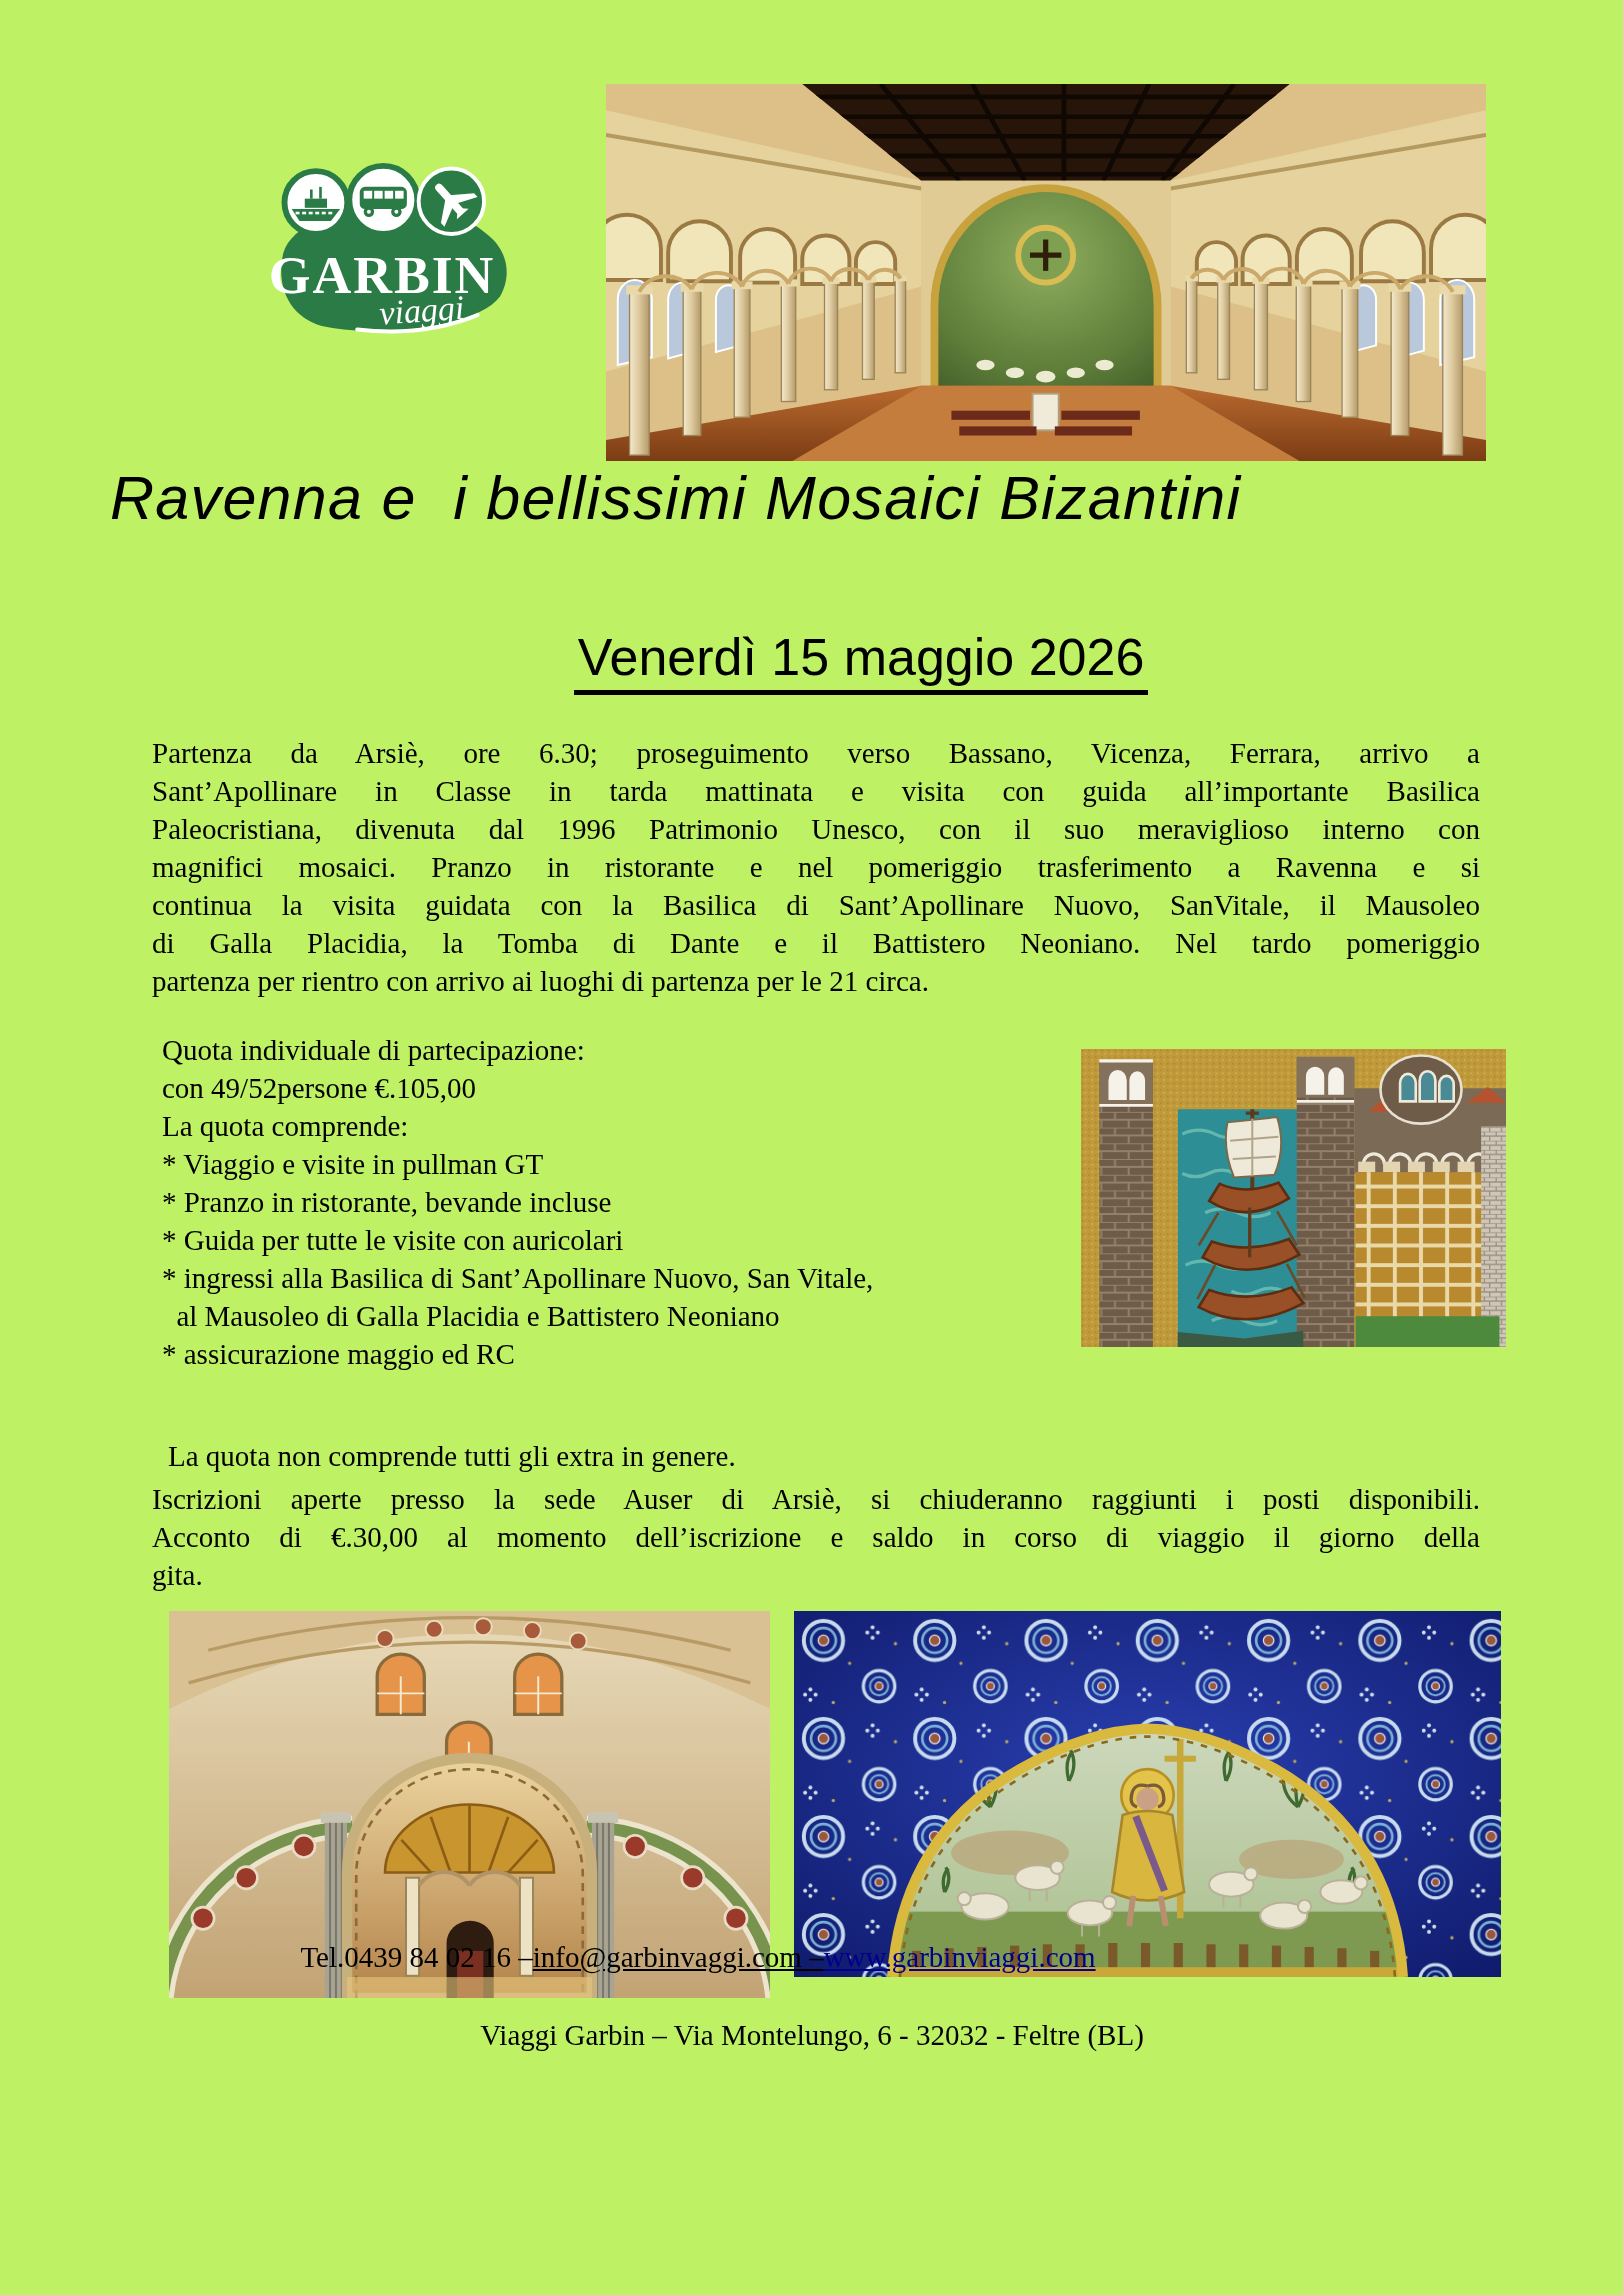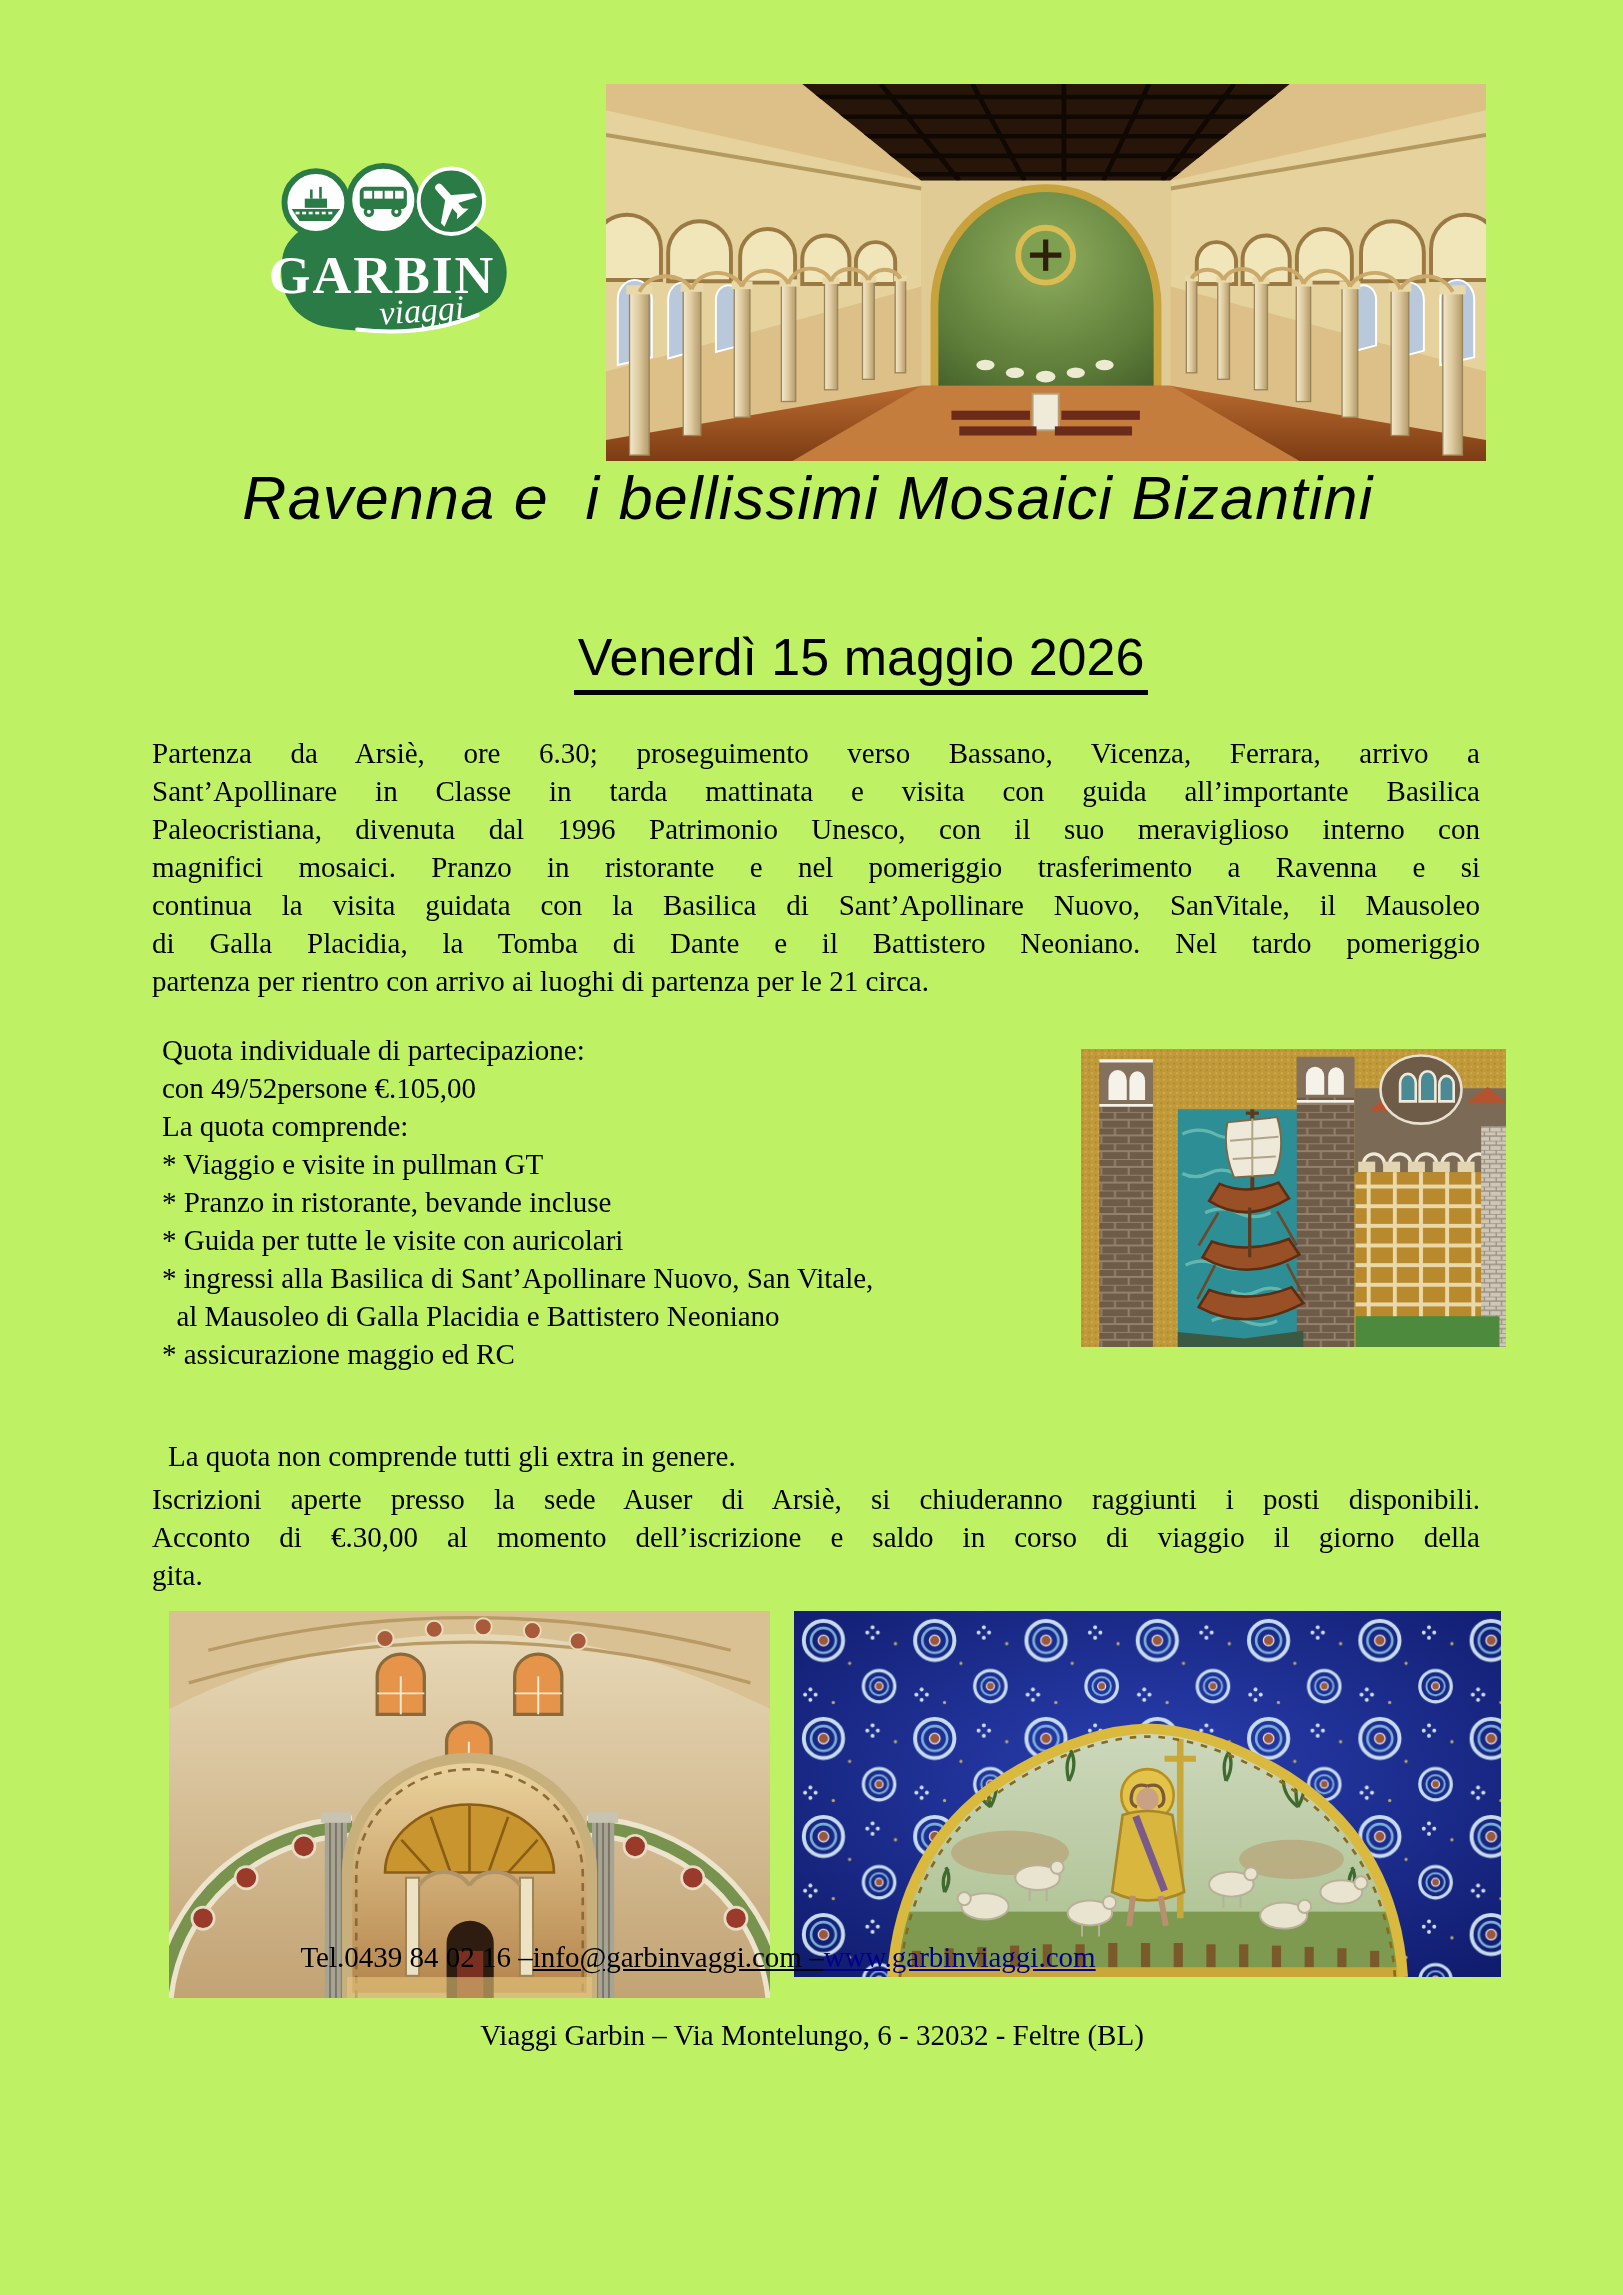--- a/index.html
+++ b/index.html
@@ -3,22 +3,22 @@
 <meta charset="utf-8">
 <style>
   html,body{margin:0;padding:0;background:#888;}
   .page{position:relative;width:1624px;height:2295px;background:#bef264;overflow:hidden;
         font-family:"Liberation Serif", serif;color:#000;text-decoration:underline;}
   
   .logo{position:absolute;left:247px;top:162px;width:270px;height:178px;}
   
   .hero{position:absolute;left:606px;top:84px;width:880px;height:377px;}
   
-  .title{position:absolute;left:0;top:466px;width:1572px;padding-left:44px;box-sizing:border-box;
-         text-align:center;font-family:"Liberation Sans",sans-serif;font-style:italic;
+  .title{position:absolute;left:0;top:466px;width:1572px;padding-left:110px;box-sizing:border-box;
+         font-family:"Liberation Sans",sans-serif;font-style:italic;
          font-size:61px;letter-spacing:1.3px;white-space:pre-wrap;line-height:1.05;}
   .date{position:absolute;left:0;top:627px;width:1624px;padding-left:98px;box-sizing:border-box;
         text-align:center;font-family:"Liberation Sans",sans-serif;font-size:52px;}
   .date span{border-bottom:5.9px solid #000;padding:0 3.9px 3.9px 3.9px;}
   
   .bodytxt{font-size:29px;line-height:38px;}
   .intro{position:absolute;left:152px;top:734px;width:1328px;}
   .jline{text-align:justify;text-align-last:justify;height:38px;overflow:visible;}
   .lline{text-align:center;text-align-last:left;height:38px;}
   .quota{position:absolute;left:152px;top:1031px;width:942px;margin-left:10px;}

